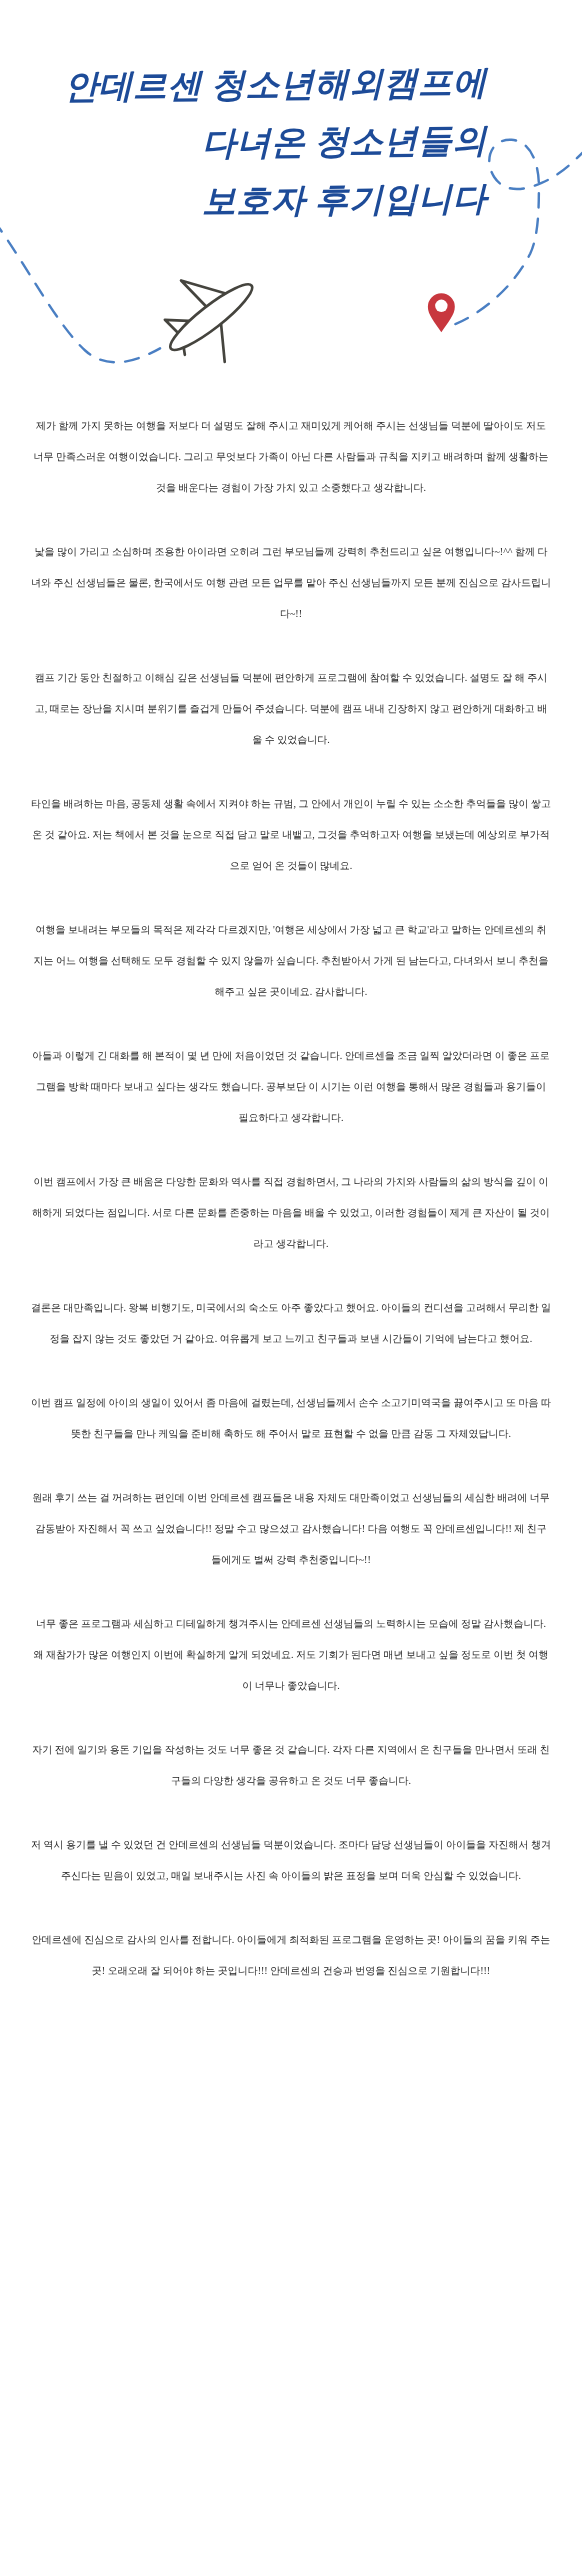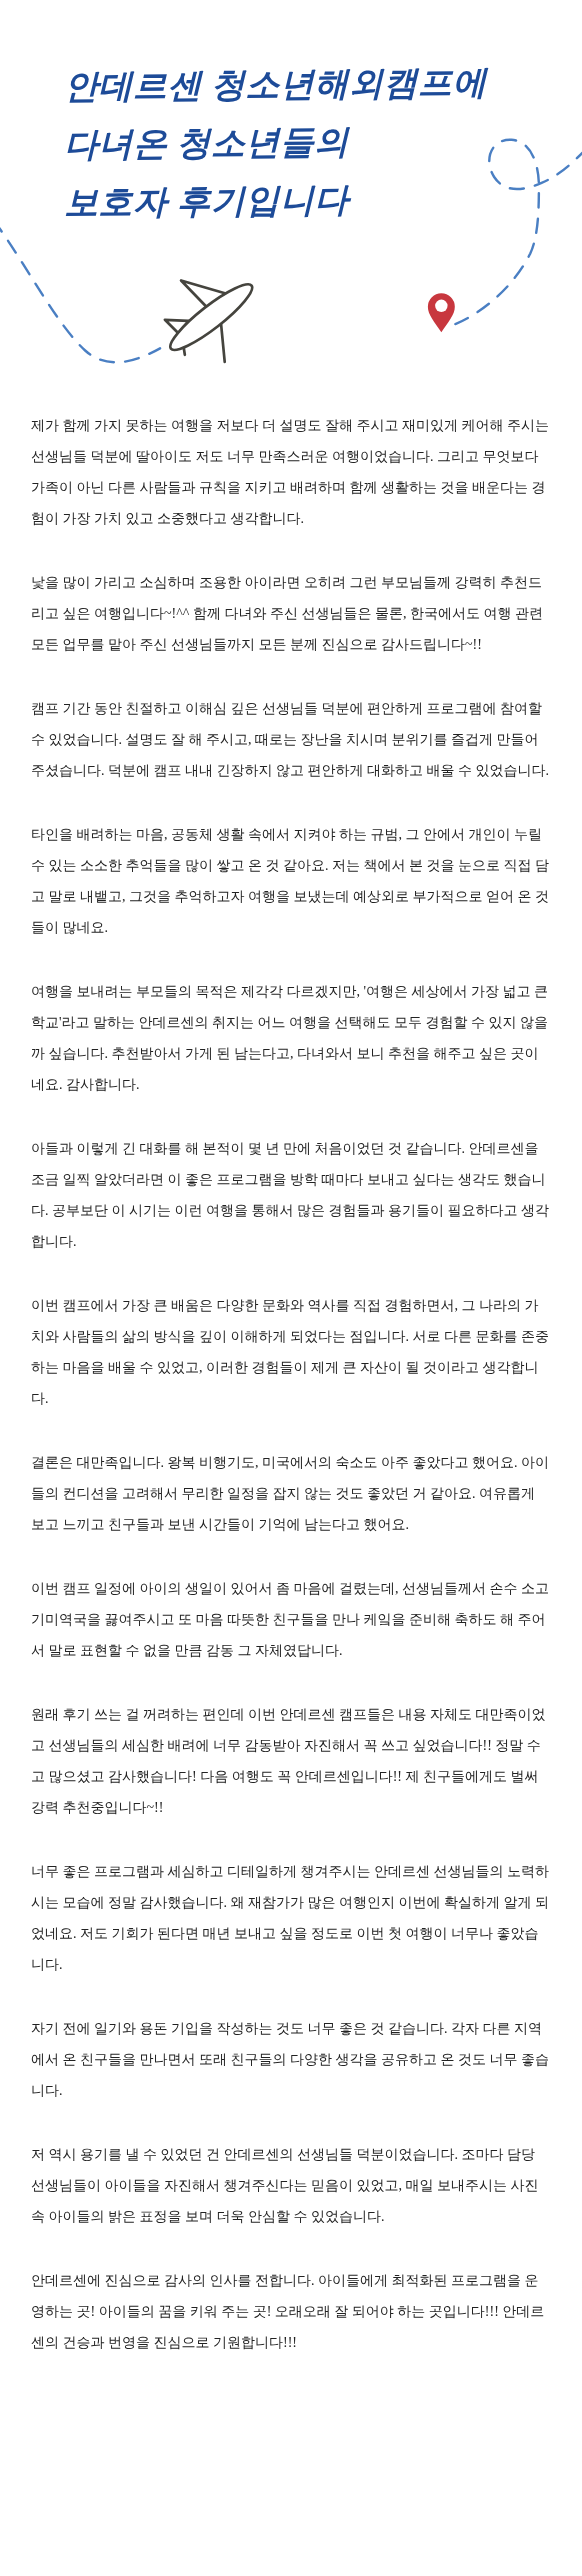--- a/index.html
+++ b/index.html
@@ -1,30 +1,30 @@
 <!DOCTYPE html>
 <html style="font-size:8.6px"><head>
 <meta charset="utf-8">
 <style>
   html,body{margin:0;padding:0;background:#ffffff;}
   body{width:582px;font-family:"Liberation Serif","DejaVu Serif",serif;}
   .page{position:relative;width:582px;min-height:2576px;background:#ffffff;overflow:hidden;}
 
   
-  .hero{position:relative;width:582px;height:410px;}
+  .hero{position:relative;width:582px;height:410px;text-align:right;}
   .hero-art{position:absolute;left:0;top:0;width:582px;height:410px;}
   .title{position:absolute;left:64px;top:56px;margin:0;
          color:#1d4b98;font-size:34px;line-height:58px;font-weight:bold;
          font-style:italic;letter-spacing:0.5px;white-space:nowrap;}
   .title span{display:block;transform:rotate(-0.6deg);}
 
   
   .reviews{padding:0 31px;}
-  .reviews p{margin:0 0 33px 0;color:#222222;font-size:14px;line-height:31px;
-             text-align:left;word-break:break-all;}
+  .reviews p{margin:0 0 33px 0;color:#222222;font-size:10px;line-height:31px;
+             text-align:center;word-break:break-all;}
 </style>
 </head>
 <body>
 
 <div class="page">
 
   <div class="hero">
 
     <svg class="hero-art" viewBox="0 0 1080 760">
 

